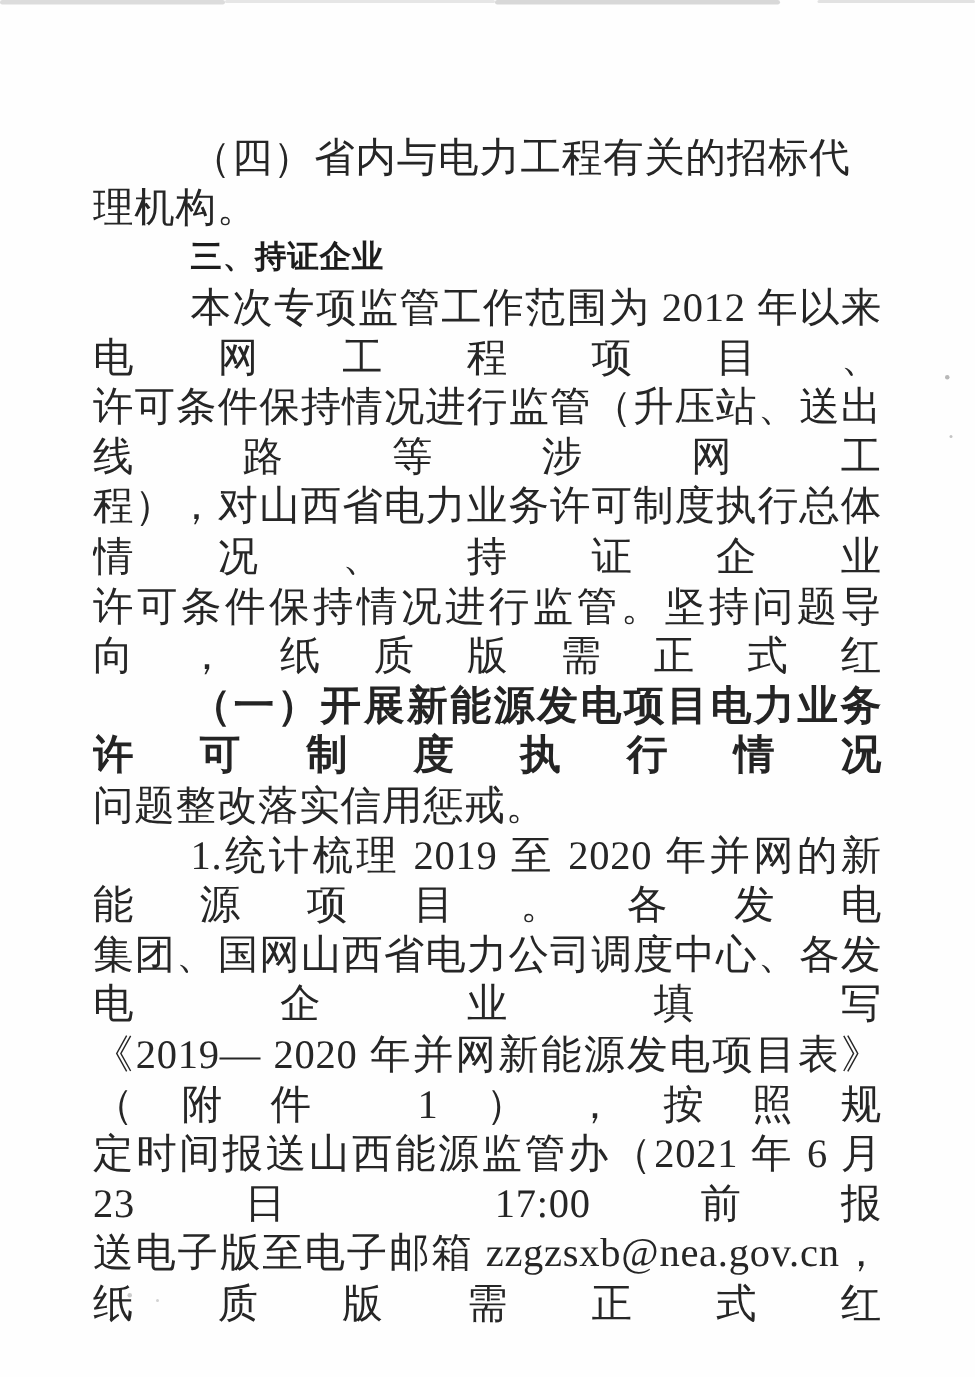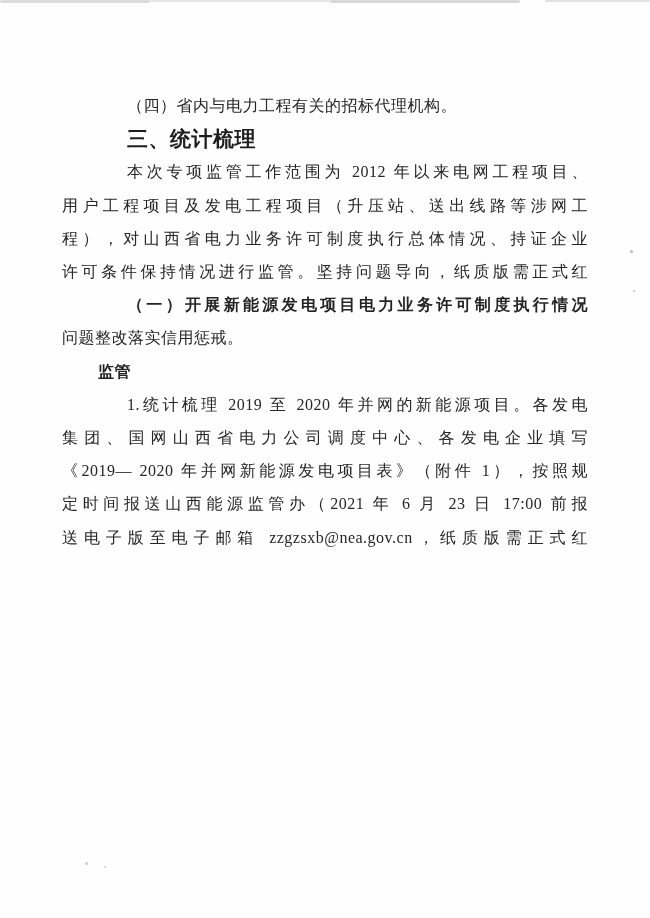--- a/index.html
+++ b/index.html
@@ -29,21 +29,21 @@
   .streak-d { left: 545px; width: 105px; background: #e2e2e2; height: 2px; }
 
   .text-block {
     position: absolute;
     left: 62px;
     top: 89px;
     width: 526px;
     overflow: hidden;
   }
   .line {
-    font-size: 16px;
+    font-size: 27px;
     line-height: 33.2px;
     color: #262626;
     letter-spacing: 0.5px;
     text-align: left;
   }
   .line.fill {
     text-align: justify;
     text-align-last: justify;
     text-justify: inter-character;
   }
@@ -69,28 +69,27 @@
 </head>
 <body>
 
 <div class="scan-page">
   <div class="edge-streak streak-a"></div>
   <div class="edge-streak streak-b"></div>
   <div class="edge-streak streak-c"></div>
   <div class="edge-streak streak-d"></div>
   <div class="text-block" id="text-block">
       <div class="line body indent-para">（四）省内与电力工程有关的招标代理机构。</div>
-      <div class="line heading indent-para">三、统计梳理</div>
+      <div class="line heading indent-para">三、持证企业</div>
       <div class="line body indent-para fill">本次专项监管工作范围为 2012 年以来电网工程项目、</div>
-      <div class="line body fill">用户工程项目及发电工程项目（升压站、送出线路等涉网工</div>
+      <div class="line body fill">许可条件保持情况进行监管（升压站、送出线路等涉网工</div>
       <div class="line body fill">程），对山西省电力业务许可制度执行总体情况、持证企业</div>
       <div class="line body fill">许可条件保持情况进行监管。坚持问题导向，纸质版需正式红</div>
       <div class="line subheading indent-para fill">（一）开展新能源发电项目电力业务许可制度执行情况</div>
       <div class="line body">问题整改落实信用惩戒。</div>
-      <div class="line subheading indent-sub">监管</div>
       <div class="line body indent-para fill">1.统计梳理 2019 至 2020 年并网的新能源项目。各发电</div>
       <div class="line body fill">集团、国网山西省电力公司调度中心、各发电企业填写</div>
       <div class="line body fill">《2019— 2020 年并网新能源发电项目表》（附件 1），按照规</div>
       <div class="line body fill">定时间报送山西能源监管办（2021 年 6 月 23 日 17:00 前报</div>
       <div class="line body fill">送电子版至电子邮箱 zzgzsxb@nea.gov.cn，纸质版需正式红</div>
     </div>
   <div id="specks">
       <div class="speck" style="left: 630px; top: 250px; width: 3px; height: 3px; background: rgb(184, 184, 184);"></div>
       <div class="speck" style="left: 633px; top: 290px; width: 2px; height: 2px; background: rgb(196, 196, 196);"></div>
       <div class="speck" style="left: 85px; top: 862px; width: 3px; height: 3px; background: rgb(204, 204, 204);"></div>

